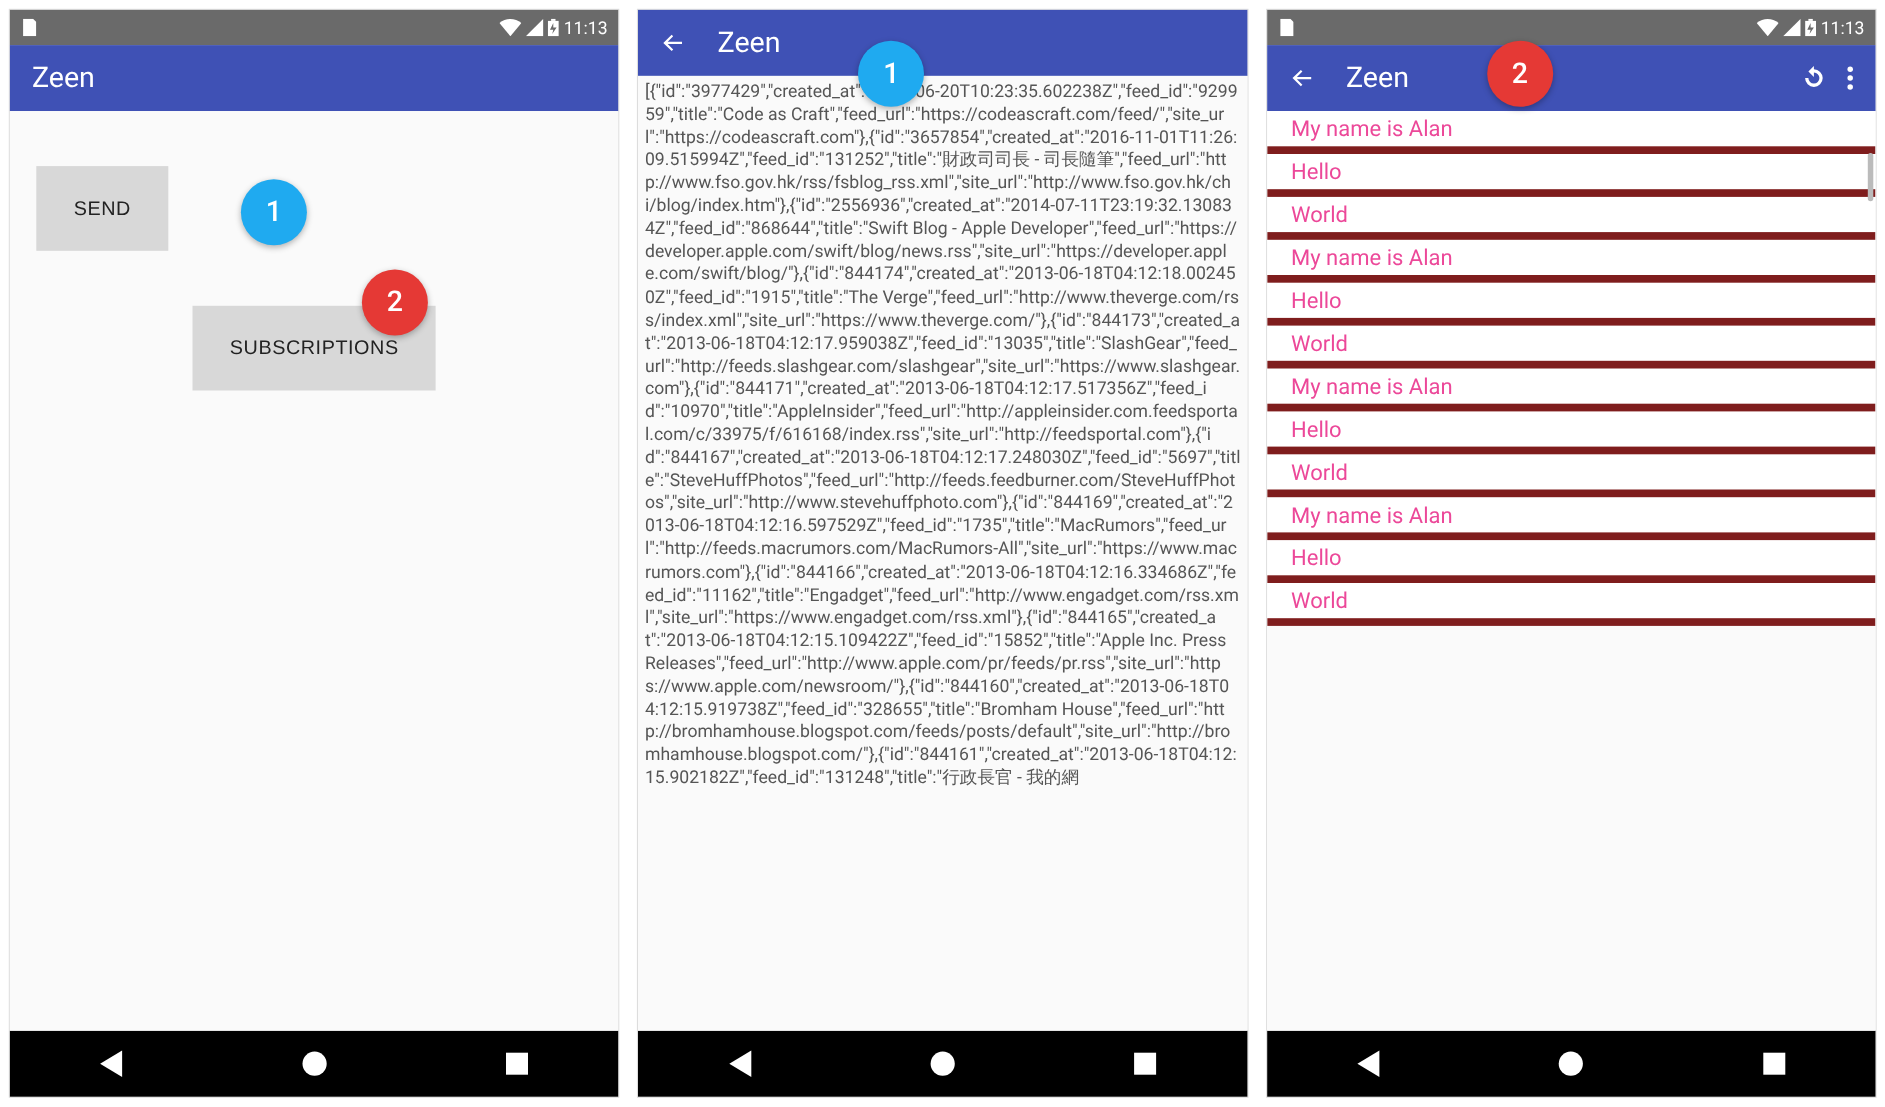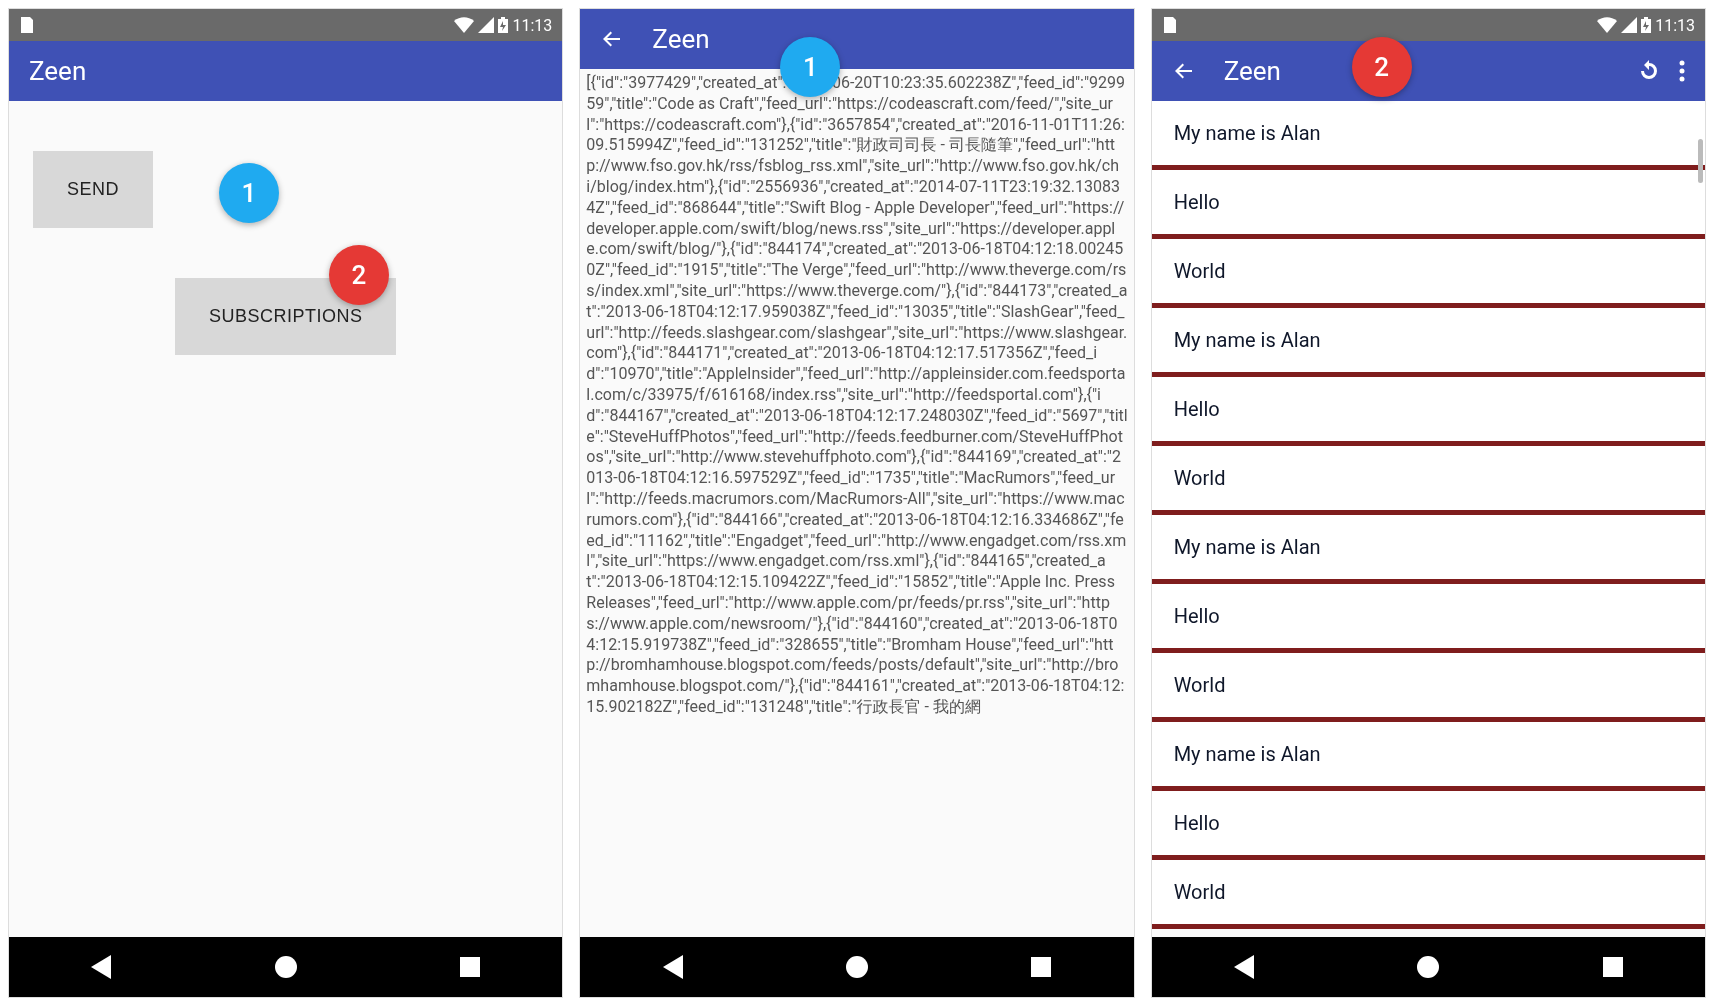--- a/index.html
+++ b/index.html
@@ -64,22 +64,22 @@
   
   .json-text {
     font-size:16px; color:#555; line-height:1.3;
     padding:4px 6px; word-break:break-all; white-space:normal;
     height:100%; overflow:hidden;
   }
 
   
   .list { background:#fff; }
   .list-item {
-    padding:20px 22px; font-size:20px; color:#0f172a;
-    border-bottom:5px solid #7f1d1d;
+    padding:4px 22px; font-size:20px; color:#ec4899;
+    border-bottom:7px solid #7f1d1d;
   }
   .scroll-ind { position:absolute; right:2px; top:38px; width:5px; height:44px; background:#bbb; border-radius:3px;}
 
   
   .nav-bar {
     height: 60px; background:#000; color:#fff;
     display:flex; align-items:center; justify-content:space-around;
   }
   .nav-btn { width:26px; height:26px; display:flex; align-items:center; justify-content:center; }
   .tri { width:0;height:0;border-top:12px solid transparent;border-bottom:12px solid transparent;border-right:20px solid #fff;}

